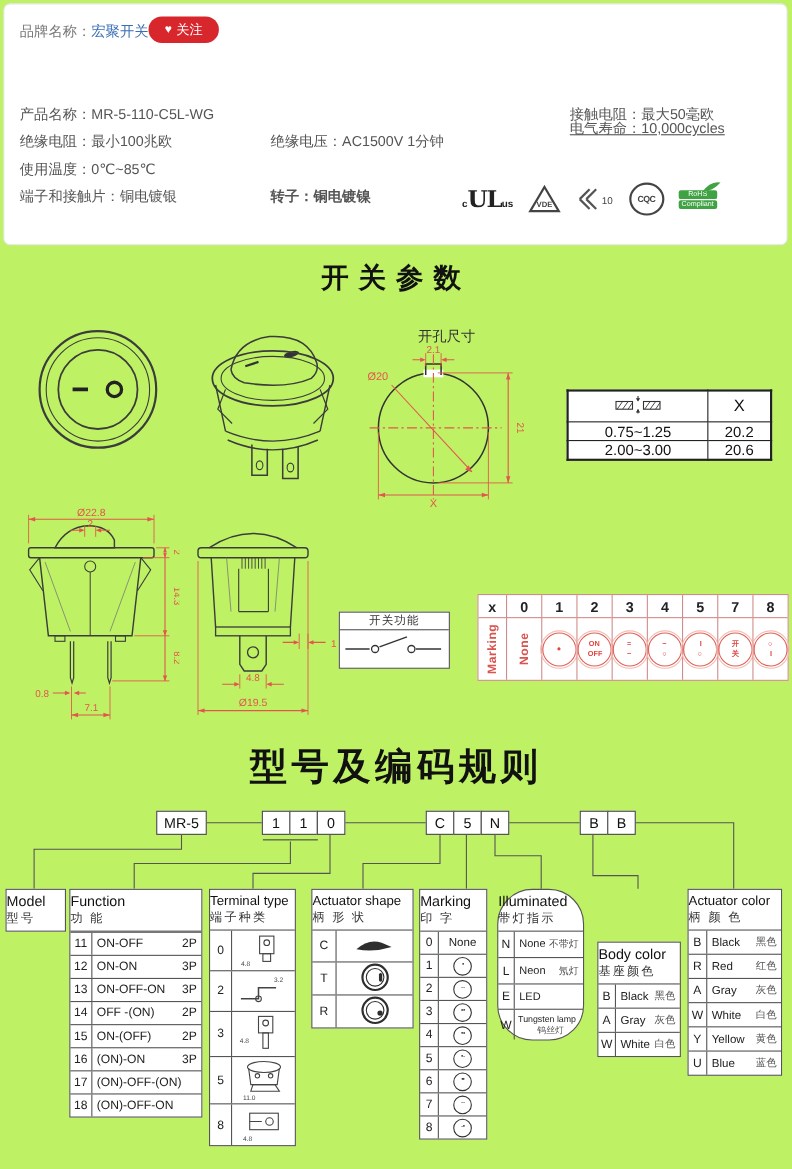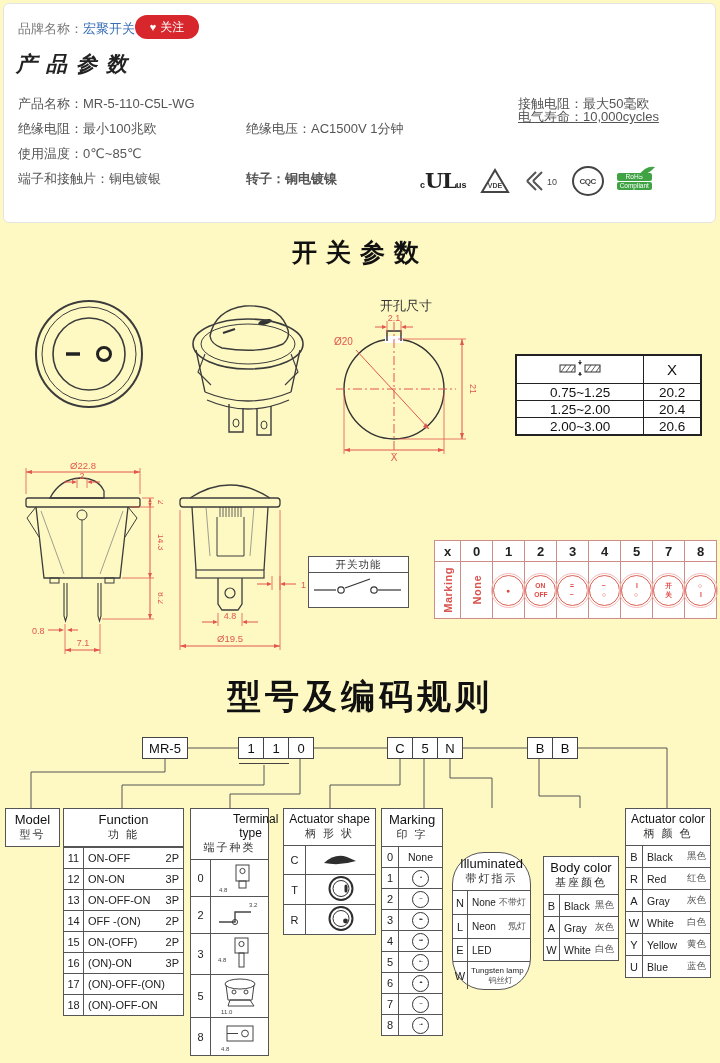--- a/index.html
+++ b/index.html
@@ -1,16 +1,16 @@
 <!DOCTYPE html>
 <html><head>
 <meta charset="utf-8">
 <style>
   html,body{margin:0;padding:0;background:#fff;}
-  .page{position:relative;width:720px;height:1063px;background:#fef9c3;overflow:hidden;
+  .page{position:relative;width:720px;height:1063px;background:#bef264;overflow:hidden;
         font-family:"Liberation Sans","DejaVu Sans",sans-serif;color:#333;}
   .abs{position:absolute;}
 
   
   .topCard{left:3px;top:3px;width:711px;height:218px;border:1px solid #e4e4e4;border-radius:6px;background:#fff;}
   .brandRow{left:18px;top:17px;height:24px;display:flex;align-items:center;font-size:13px;color:#777;}
   .brandLink{color:#3a6fb7;margin-left:0;cursor:pointer;}
   .followBtn{left:135px;top:15px;width:64px;height:24px;background:#d7262c;border:none;border-radius:13px;
              color:#fff;font-size:12px;display:flex;align-items:center;justify-content:center;gap:4px;cursor:pointer;}
   .followBtn .ht{font-size:11px;line-height:1;}
@@ -61,21 +61,21 @@
   .mkT,.mkB{font-size:7px;line-height:9px;font-weight:bold;transform:scale(0.95);}
 
   
   .codeBox{border:1px solid #444;height:22px;display:flex;align-items:center;justify-content:center;
            font-size:13px;color:#111;background:#fff;box-sizing:border-box;}
   .digit{width:26px;}
   .underline1{left:239px;top:763px;width:50px;height:1px;background:#444;}
 
   
   .sTable{border:1px solid #555;background:#fff;box-sizing:border-box;}
-  .tHead{border-bottom:1px solid #555;text-align:center;padding:3px 0 4px 0;}
+  .tHead{border-bottom:1px solid #555;text-align:left;padding:3px 0 4px 0;}
   .tHeadEn{font-size:13px;color:#111;}
   .tHeadCn{font-size:11px;color:#333;letter-spacing:2px;}
   .fRow{display:flex;align-items:center;border-top:1px solid #555;height:20px;font-size:11px;color:#222;}
   .fRow:first-of-type{border-top:none;}
   .cCode{width:19px;align-self:stretch;border-right:1px solid #555;display:flex;align-items:center;justify-content:center;flex:none;}
   .fName{padding-left:4px;flex:1;white-space:nowrap;}
   .fP{padding-right:4px;}
   .cnGray{color:#555;}
   .tRow{display:flex;align-items:center;border-top:1px solid #555;font-size:11px;color:#222;}
   .mkS{width:15px;height:15px;border:1.2px solid #333;border-radius:50%;font-size:6px;line-height:13px;
@@ -91,21 +91,20 @@
 
   <div class="abs brandRow">
     <span>品牌名称：</span>
     <span class="brandLink">宏聚开关</span>
   </div>
   <button class="abs followBtn">
     <span class="ht">♥</span>
     <span>关注</span>
   </button>
 
-  <div class="abs scriptTitle">产品参数</div>
 
   <div class="abs pItem" style="left:18px;top:95px;"><span class="pl">产品名称：</span><span>MR-5-110-C5L-WG</span></div>
   <div class="abs pItem" style="left:18px;top:120px;"><span class="pl">绝缘电阻：</span><span>最小100兆欧</span></div>
   <div class="abs pItem" style="left:18px;top:145px;"><span class="pl">使用温度：</span><span>0℃~85℃</span></div>
   <div class="abs pItem" style="left:18px;top:170px;"><span class="pl">端子和接触片：</span><span>铜电镀银</span></div>
 
   <div class="abs pItem" style="left:246px;top:120px;"><span class="pl">绝缘电压：</span><span>AC1500V 1分钟</span></div>
   <div class="abs pItem" style="left:246px;top:170px;font-weight:bold;"><span class="pl">转子：</span><span>铜电镀镍</span></div>
 
   <div class="abs pItem" style="left:518px;top:95px;"><span class="pl">接触电阻：</span><span>最大50毫欧</span></div>
@@ -204,24 +203,20 @@
           <path d="M28,13 l5,-7 M33,13 l5,-7 M38,13 l4,-6" stroke="#333" stroke-width="0.8"></path>
           <path d="M22,1 v4 M22,17 v-4" stroke="#333"></path>
           <path d="M22,6 l-2,-3 h4 z M22,13 l-2,3 h4 z" fill="#333"></path>
         </svg>
       </td>
       <td>X</td>
     </tr>
     <tr>
           <td>0.75~1.25</td>
           <td>20.2</td>
-        </tr>
-    <tr>
-          <td>1.25~2.00</td>
-          <td>20.4</td>
         </tr>
     <tr>
           <td>2.00~3.00</td>
           <td>20.6</td>
         </tr>
   </tbody>
     </table>
 
   <svg class="abs" style="left:8px;top:458px;" width="155" height="205">
     <path d="M42,40 Q52,21 72,20 Q90,20 96,33 L96,40 Z" fill="none" stroke="#3c3c3c" stroke-width="1.3"></path>
@@ -439,21 +434,21 @@
       </div>
     <div class="fRow">
         <span class="cCode">18</span>
         <span class="fName">(ON)-OFF-ON</span>
         <span class="fP"></span>
       </div>
   </div>
 
   <div class="abs sTable" style="left:190px;top:808px;width:79px;">
     <div class="tHead">
-      <div class="tHeadEn" style="font-size:12px;margin-left:42px;">Terminal type</div>
+      <div class="tHeadEn" style="font-size:12px;">Terminal type</div>
       <div class="tHeadCn">端子种类</div>
     </div>
     <div class="tRow" style="height:36px;border-top:none;">
       <span class="cCode">0</span>
       <svg width="58" height="34">
         <rect x="25" y="4" width="13" height="16" fill="none" stroke="#444"></rect>
           <circle cx="31.5" cy="10" r="2.6" fill="none" stroke="#444"></circle>
         <rect x="28" y="20" width="7" height="7" fill="none" stroke="#444"></rect>
         <text x="8" y="31" font-size="6" fill="#444">4.8</text>
       </svg>
@@ -578,21 +573,21 @@
         </span>
       </div>
     <div class="tRow" style="height:20px;">
         <span class="cCode" style="width:16px;">8</span>
         <span style="flex:1;display:flex;justify-content:center;">
           <span class="mkS">- •</span>
         </span>
       </div>
   </div>
 
-  <div class="abs sTable" style="left:452px;top:852px;width:79px;border-radius:32px;">
+  <div class="abs sTable" style="left:452px;top:808px;width:79px;border-radius:32px;">
     <div class="tHead">
       <div class="tHeadEn">Illuminated</div>
       <div class="tHeadCn">带灯指示</div>
     </div>
     <div class="tRow" style="height:23px;border-top:none;">
         <span class="cCode" style="width:14px;">N</span>
         <span class="fName" style="font-size:10px;">None</span>
         <span class="fP cnGray" style="font-size:9px;">不带灯</span>
       </div>
     <div class="tRow" style="height:23px;">

